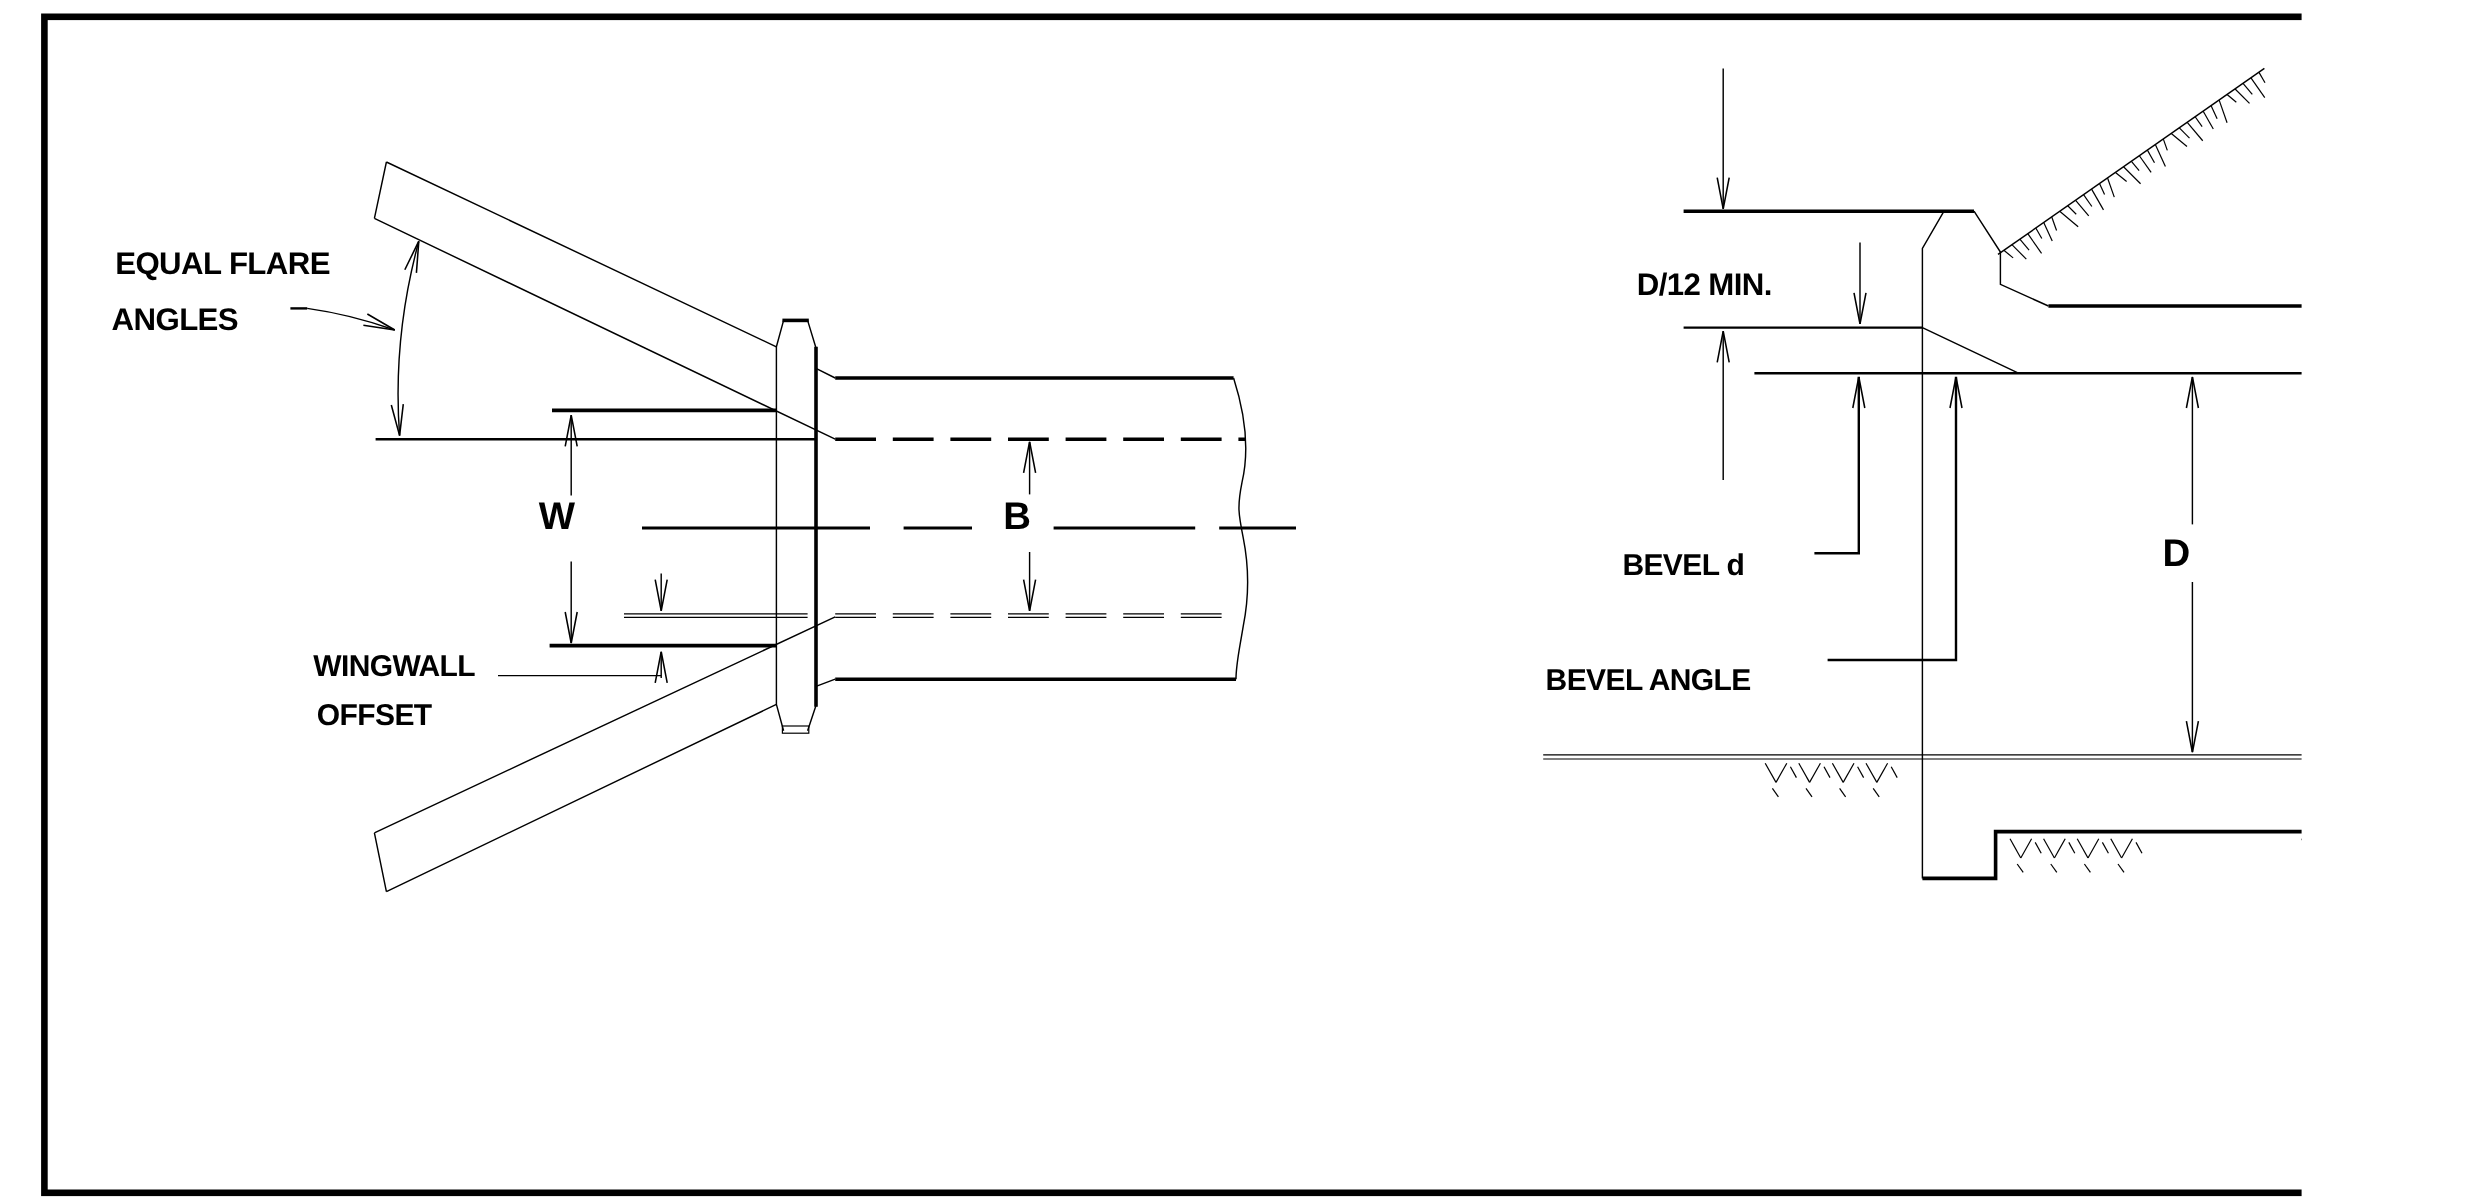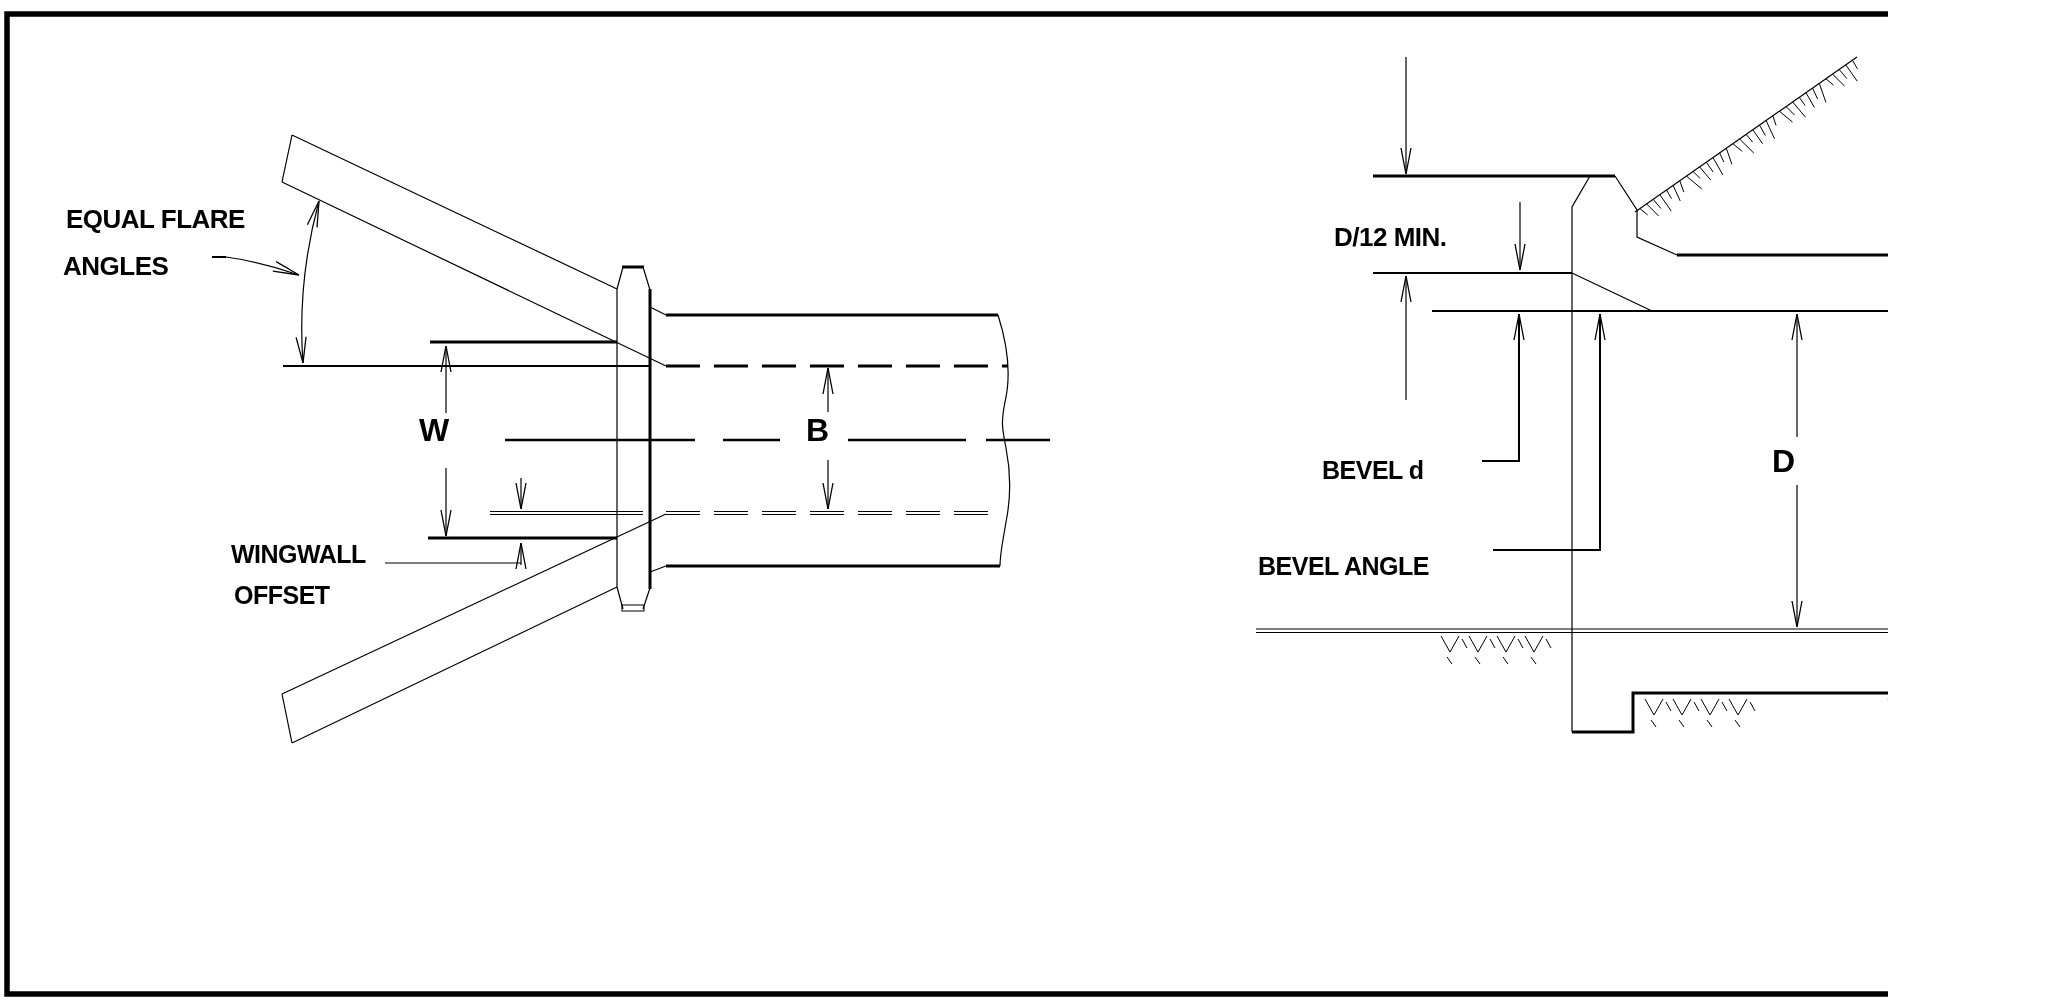--- a/index.html
+++ b/index.html
@@ -1,16 +1,16 @@
 <!DOCTYPE html>
 <html><head>
 <meta charset="utf-8">
 <style>
   html,body{margin:0;padding:0;background:#ffffff;}
-  .stage{position:relative;width:1888px;height:1002px;background:#fff;overflow:hidden;}
+  .stage{position:relative;width:1888px;height:1002px;background:#fff;overflow:hidden;margin-left:30px;}
   svg{position:absolute;left:0;top:0;}
   .hair{stroke:#000;stroke-width:1;fill:none;}
   .thin{stroke:#000;stroke-width:1.2;fill:none;}
   .med{stroke:#000;stroke-width:2;fill:none;}
   .med2{stroke:#000;stroke-width:2.5;fill:none;}
   .bold{stroke:#000;stroke-width:3;fill:none;}
   text{fill:#000;font-family:"Liberation Sans",sans-serif;font-weight:bold;}
   .lbl{font-size:26px;letter-spacing:-0.5px;}
   .lbl2{font-size:25px;letter-spacing:-0.5px;}
   .big{font-size:32px;}

